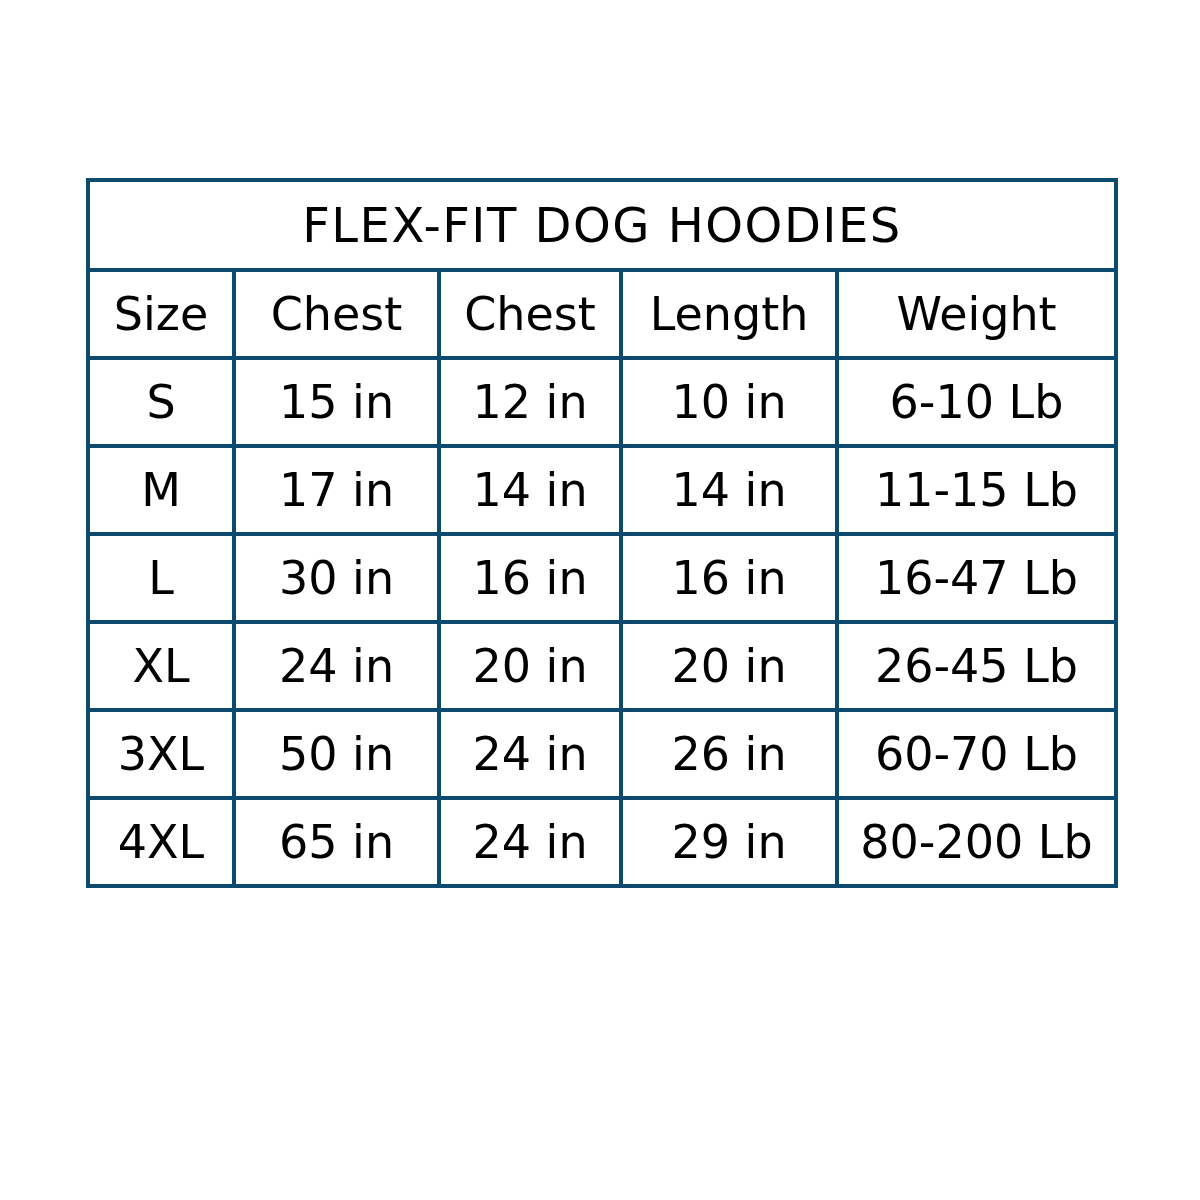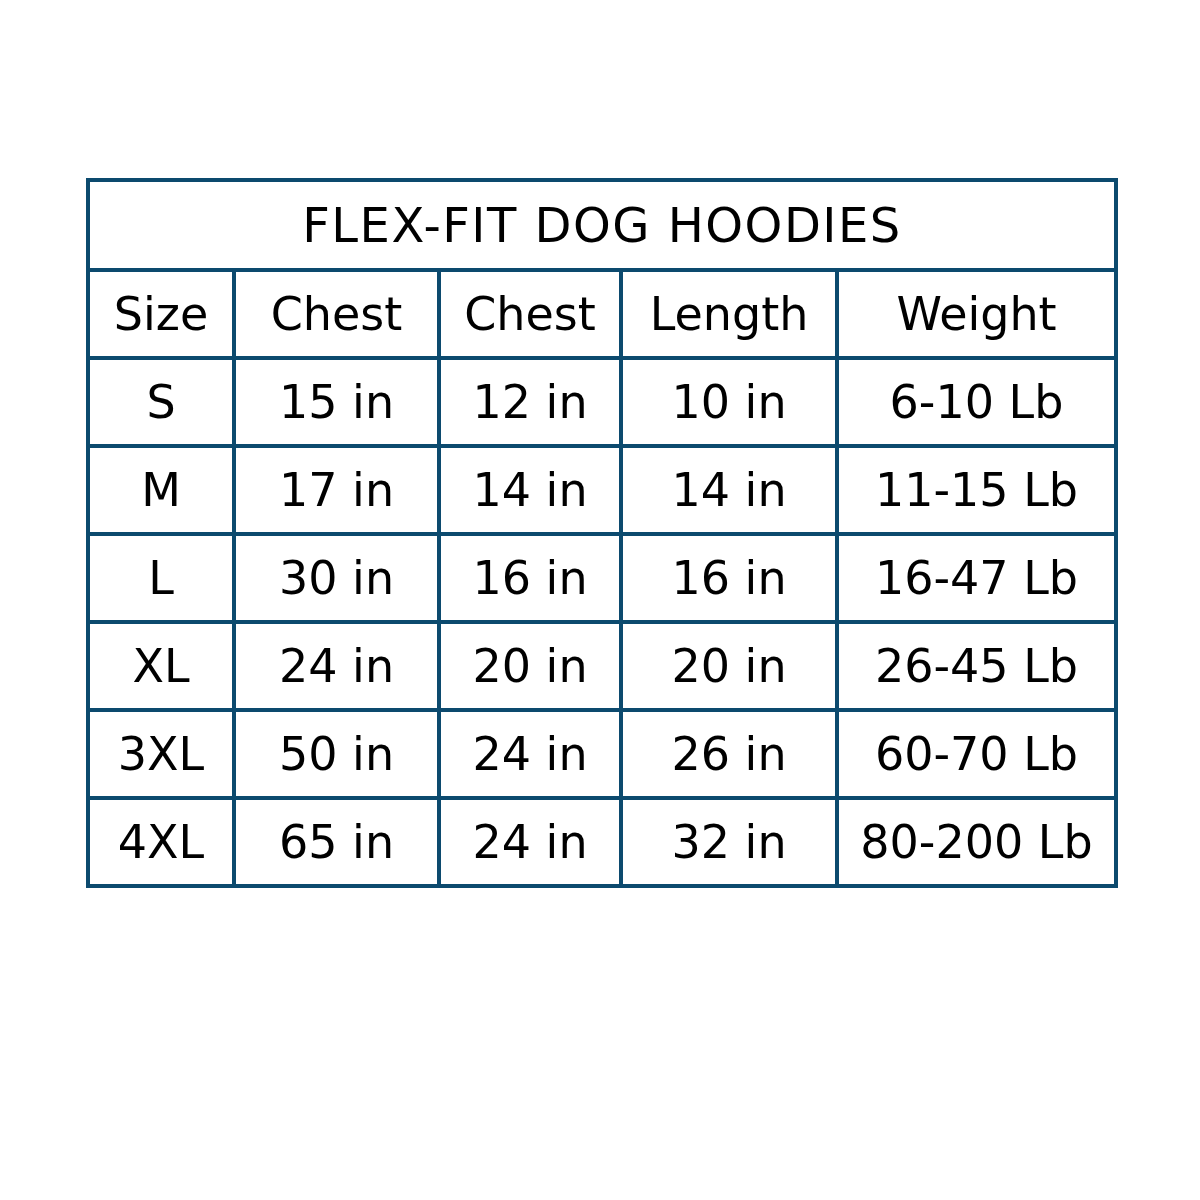--- a/index.html
+++ b/index.html
@@ -114,19 +114,19 @@
           <td class="body-cell">3XL</td>
           <td class="body-cell">50 in</td>
           <td class="body-cell">24 in</td>
           <td class="body-cell">26 in</td>
           <td class="body-cell">60-70 Lb</td>
         </tr>
         <tr>
           <td class="body-cell">4XL</td>
           <td class="body-cell">65 in</td>
           <td class="body-cell">24 in</td>
-          <td class="body-cell">32 in</td>
+          <td class="body-cell">29 in</td>
           <td class="body-cell">80-200 Lb</td>
         </tr>
       </tbody>
     </table>
   </div>
 </div>
 
 </body></html>

